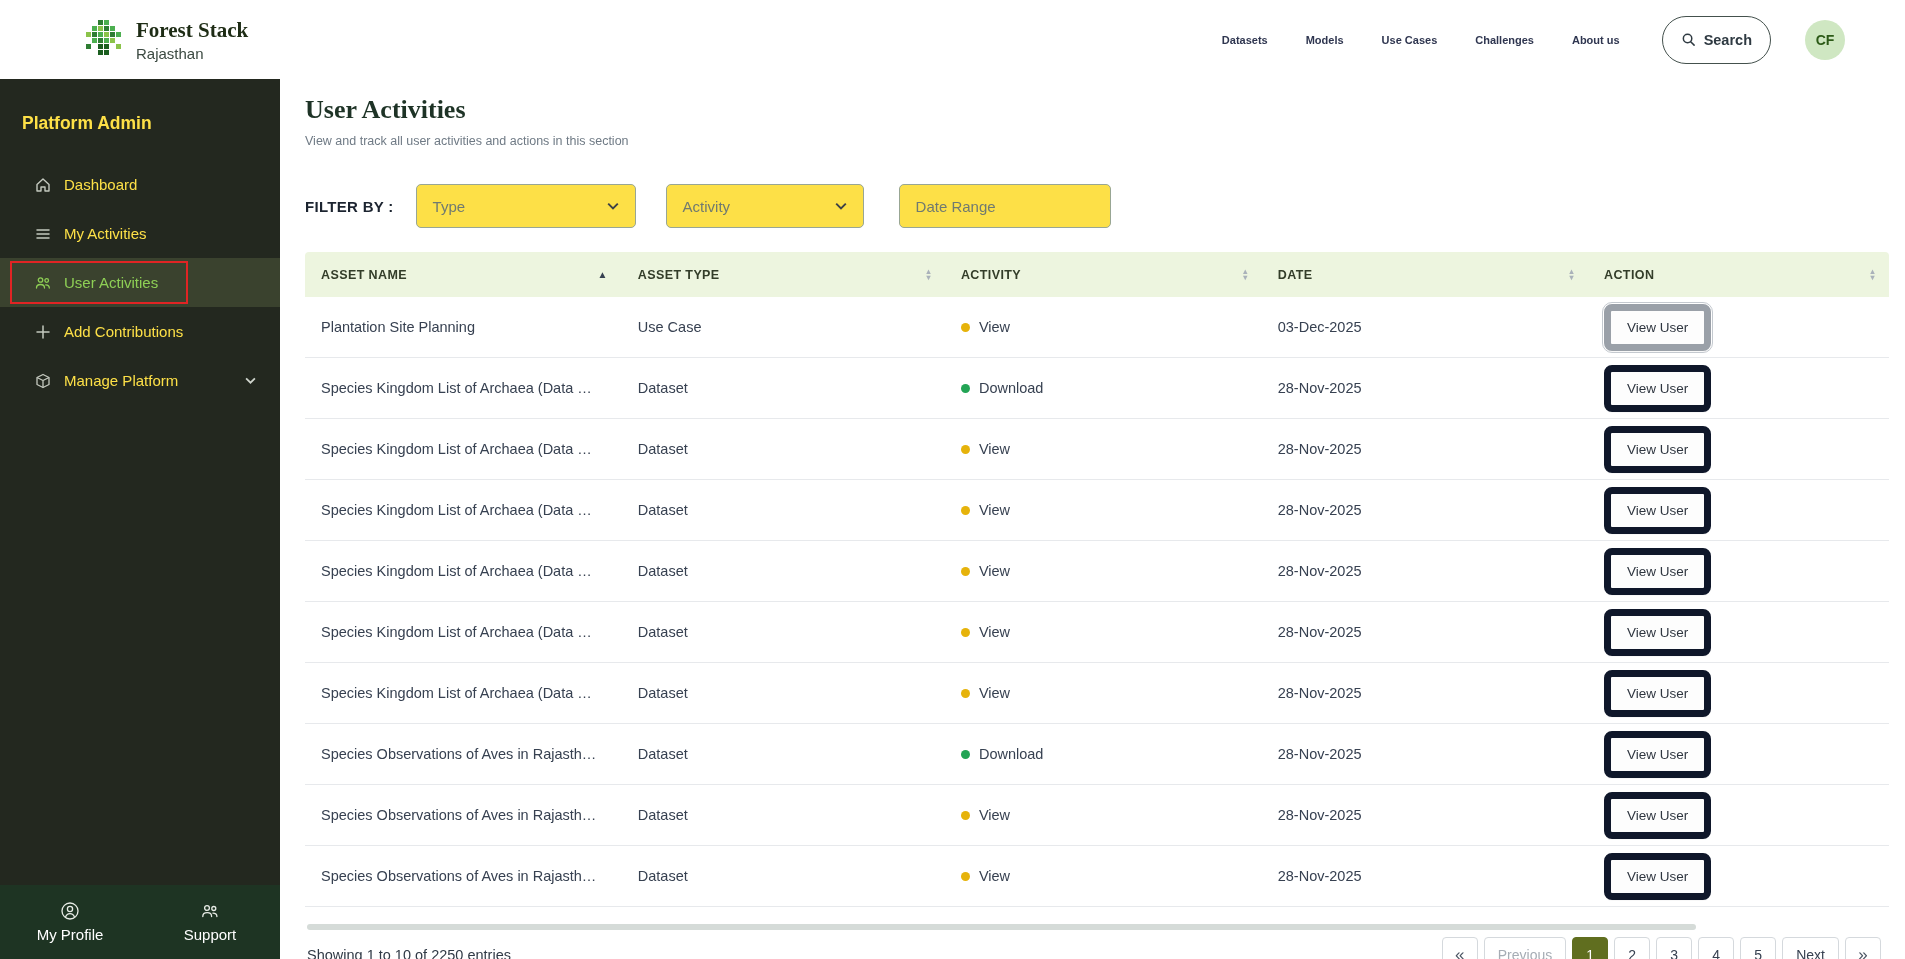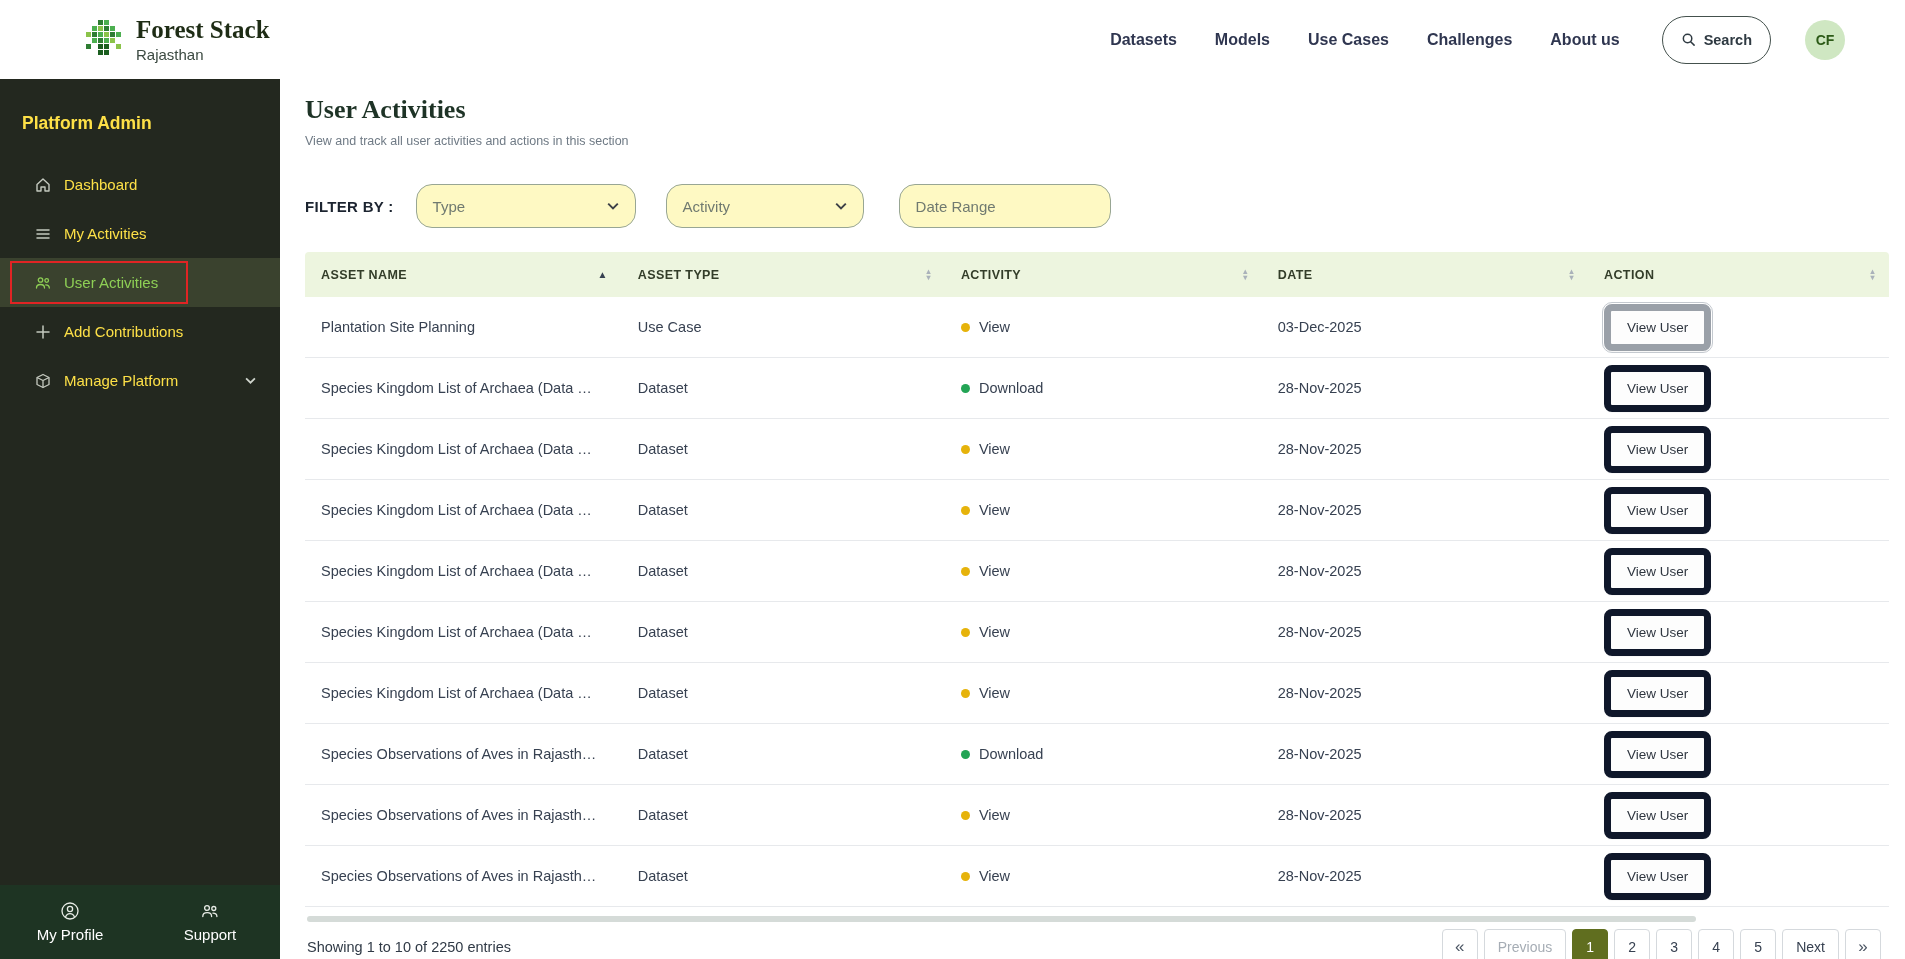--- a/index.html
+++ b/index.html
@@ -5,24 +5,24 @@
   * { margin:0; padding:0; box-sizing:border-box; }
   html,body { width:1905px; height:959px; overflow:hidden; background:#fff;
     font-family:"Liberation Sans", sans-serif; }
   .app { display:flex; flex-direction:column; width:100%; height:100%; }
 
   
   .topbar { height:79px; flex:0 0 79px; display:flex; align-items:center;
     padding:0 60px 0 78px; background:#fff; }
   .brand { display:flex; align-items:center; gap:12px; }
   .brand-text .brand-name { font-family:"Liberation Serif", serif; font-weight:700;
-    font-size:25px; color:#1e2c15; }
+    font-size:21px; color:#1e2c15; }
   .brand-text .brand-region { font-size:15px; color:#3c4a42; margin-top:2px; }
   .topnav { margin-left:auto; display:flex; align-items:center; gap:38px; }
-  .topnav-item { font-size:16px; font-weight:600; color:#2f3650; cursor:pointer; }
+  .topnav-item { font-size:11px; font-weight:600; color:#2f3650; cursor:pointer; }
   .search-pill { margin-left:42px; display:flex; align-items:center; gap:8px;
     border:1.4px solid #44514d; border-radius:999px; padding:15px 18px;
     font-size:14.5px; font-weight:600; color:#2f3a42; cursor:pointer; }
   .avatar { margin-left:34px; width:40px; height:40px; border-radius:50%;
     background:#cfe7c2; color:#2c5a17; font-weight:700; font-size:14px;
     display:flex; align-items:center; justify-content:center; cursor:pointer; }
 
   
   .body-row { flex:1; display:flex; min-height:0; }
 
@@ -49,30 +49,30 @@
     padding:16px 10px 0 25px; background:#fff; overflow:hidden; }
   .page-title { font-family:"Liberation Serif", serif; font-weight:700; font-size:26px;
     color:#1e3326; }
   .page-subtitle { margin-top:9px; font-size:12.5px; color:#6f7a85; }
   .teal-divider { height:2px; background:#2cb3a4; margin:14px -10px 0 0; }
 
   
   .filter-row { display:flex; align-items:center; margin-top:22px; }
   .filter-label { font-size:15px; font-weight:800; color:#1c2430; letter-spacing:.3px;
     margin-right:22px; }
-  .filter-select { height:44px; border:1.4px solid #98a694; border-radius:16px;
+  .filter-select { height:44px; border:1.4px solid #98a694; border-radius:5px;
     display:flex; align-items:center; justify-content:space-between;
-    padding:0 16px; color:#707a70; font-size:15px; cursor:pointer; background:#fef9c3; }
+    padding:0 16px; color:#707a70; font-size:15px; cursor:pointer; background:#fde047; }
   .f-type { width:220px; margin-right:30px; }
   .f-activity { width:198px; margin-right:35px; }
   .f-date { width:212px; }
   .chev { color:#3d4147; display:flex; }
 
   
-  .table { margin:24px 6px 0 0; }
+  .table { margin:24px 6px 8px 0; }
   .t-head, .t-row { display:grid; grid-template-columns:20% 20.4% 20% 20.6% 19%; }
   .t-head { background:#edf5df; height:45px; border-radius:4px 4px 0 0; }
   .th { display:flex; align-items:center; justify-content:space-between;
     padding:0 14px 0 16px; font-size:12.5px; font-weight:700; color:#333d29;
     letter-spacing:.4px; cursor:pointer; }
   .sort-asc { font-size:10px; color:#374151; }
   .sort-pair { display:flex; flex-direction:column; font-size:8px; line-height:6px;
     color:#aab2ba; }
   .t-row { height:61px; border-bottom:1px solid #e7e9ec; background:#fff; }
   .td { display:flex; align-items:center; padding:0 16px; font-size:14.5px;

